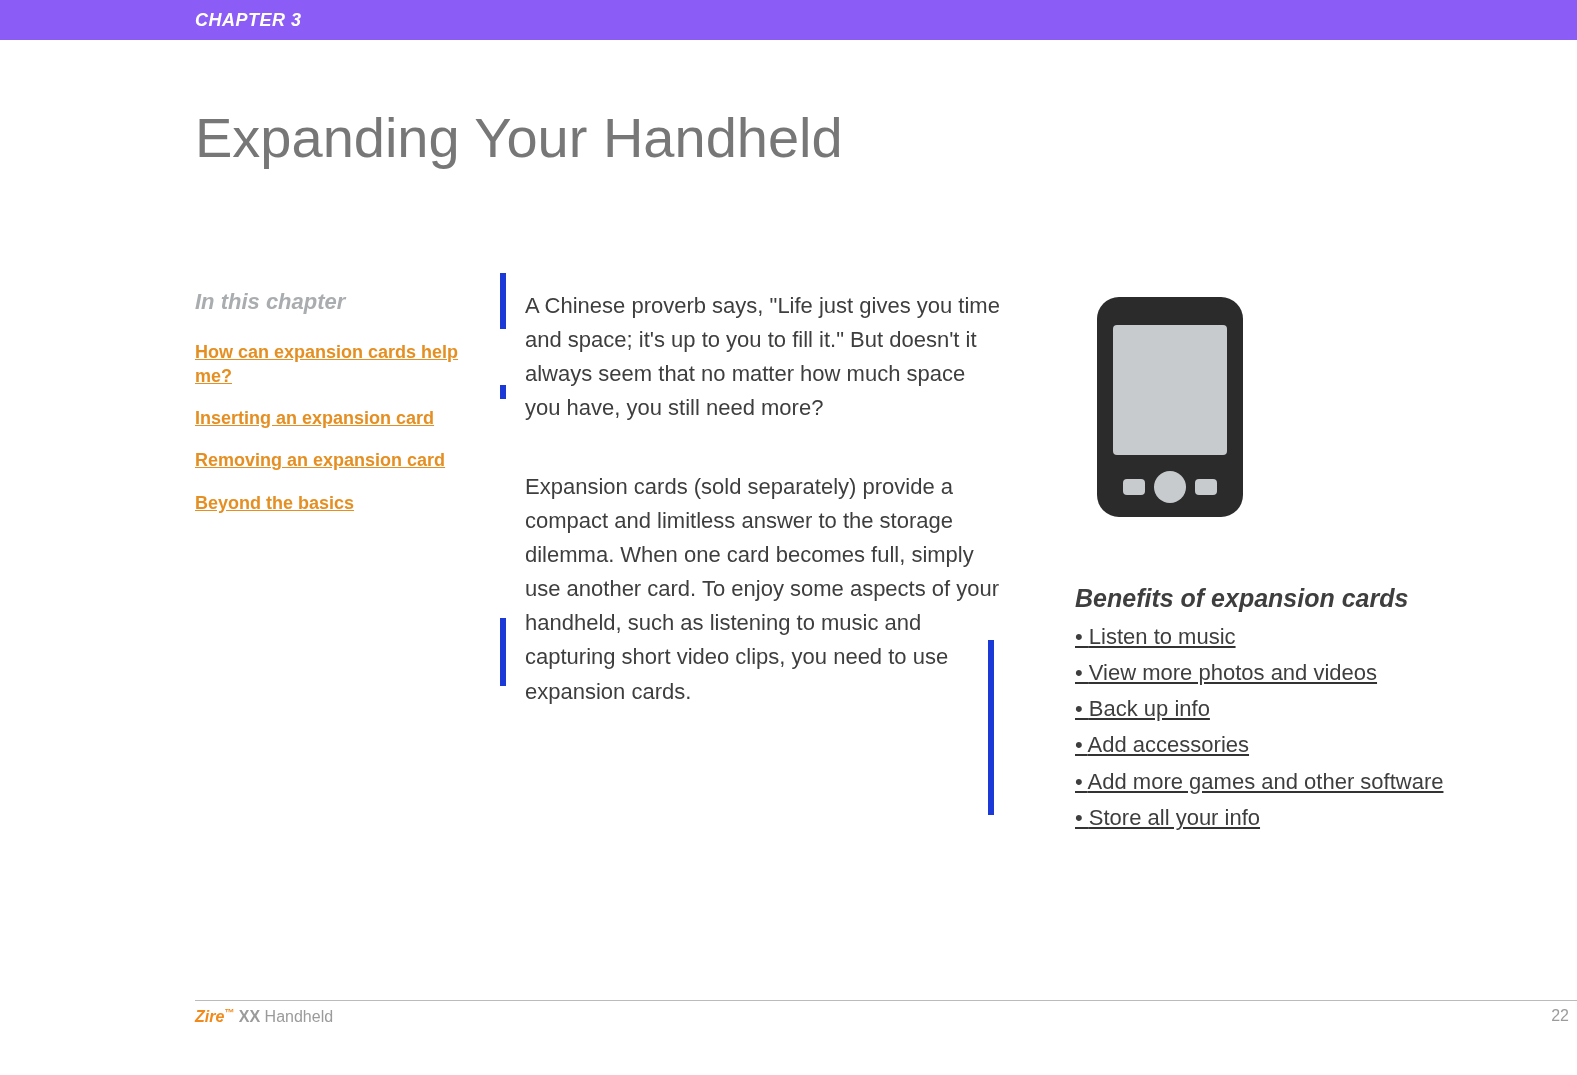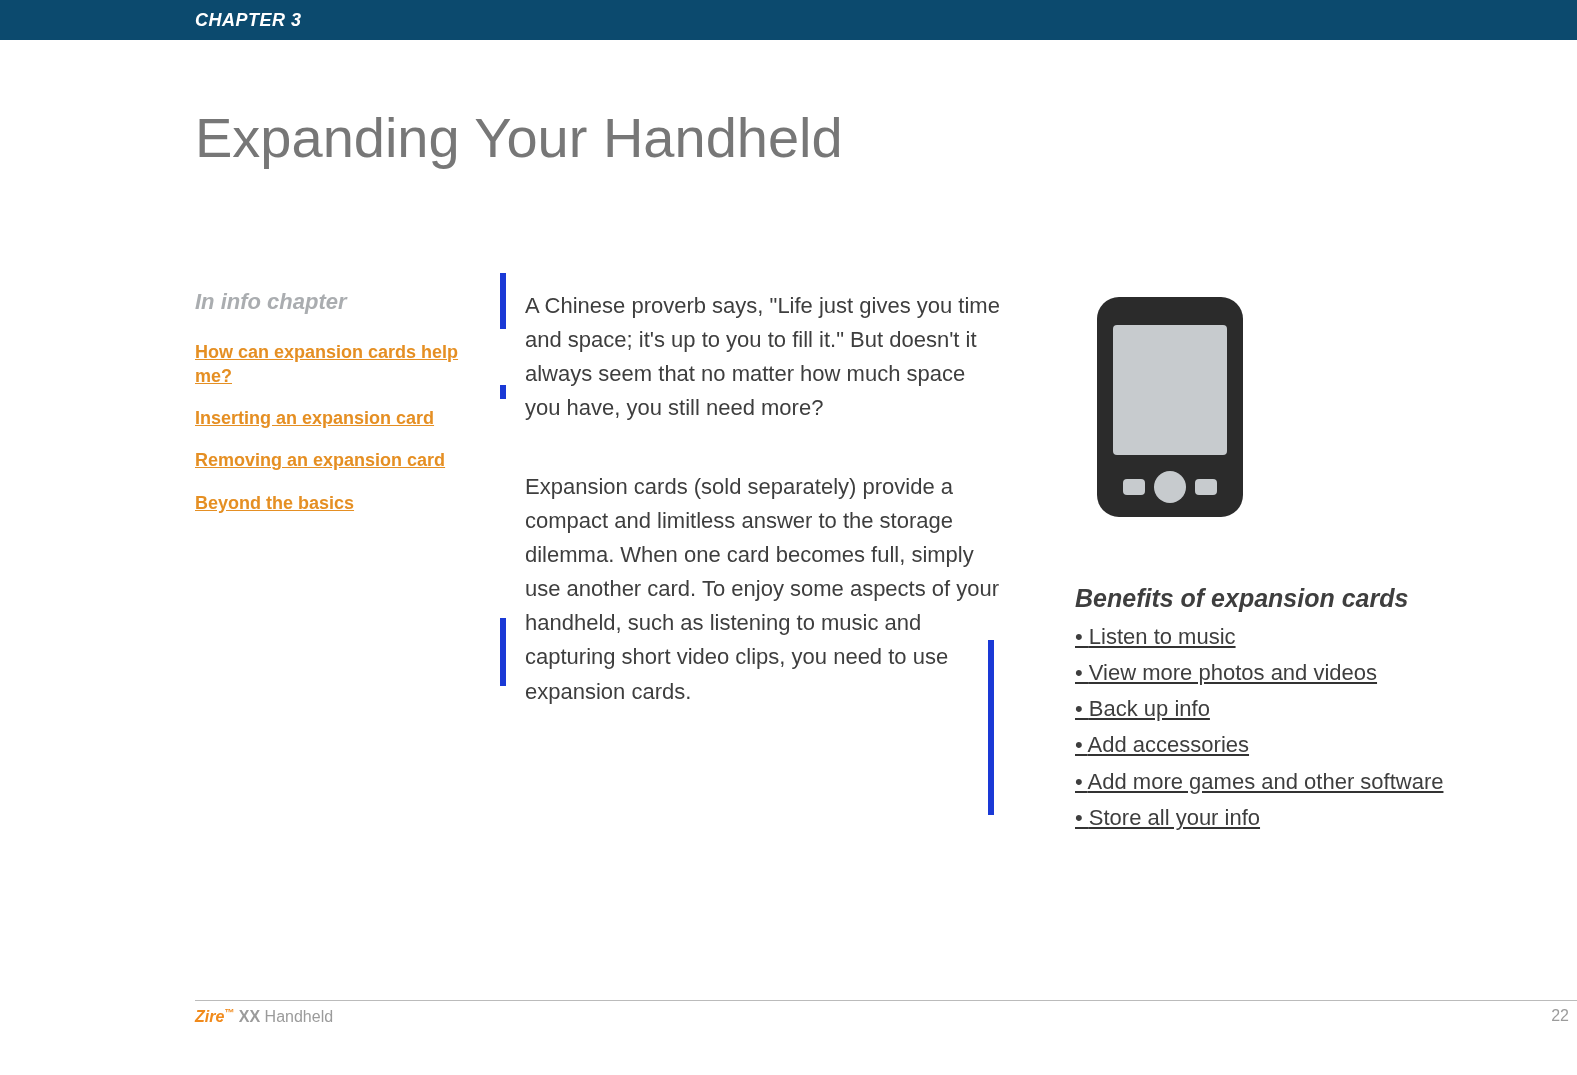--- a/index.html
+++ b/index.html
@@ -6,21 +6,21 @@
     margin: 0;
     padding: 0;
     width: 1577px;
     height: 1075px;
     font-family: Verdana, Geneva, sans-serif;
     color: #333;
     background: #fff;
     overflow: hidden;
   }
   .header-bar {
-    background: #0c4a6e;
+    background: #8b5cf6;
     height: 40px;
     line-height: 40px;
     padding-left: 195px;
     color: #fff;
     font-weight: bold;
     font-style: italic;
     letter-spacing: 0.5px;
     font-size: 18px;
   }
   .page-body {
@@ -149,21 +149,21 @@
 <div class="header-bar">
   <span>CHAPTER 3</span>
 </div>
 
 <div class="page-body">
   <h1 class="title">Expanding Your Handheld</h1>
 
   <div class="columns">
 
     <div class="col-toc">
-      <div class="toc-heading">In info chapter</div>
+      <div class="toc-heading">In this chapter</div>
       <a href="#" class="toc-link">How can expansion cards help me?</a>
       <a href="#" class="toc-link">Inserting an expansion card</a>
       <a href="#" class="toc-link">Removing an expansion card</a>
       <a href="#" class="toc-link">Beyond the basics</a>
     </div>
 
     <div class="col-text">
       <p>A Chinese proverb says, "Life just gives you time and space; it's up to you to fill it." But doesn't it always seem that no matter how much space you have, you still need more?</p>
       <p>Expansion cards (sold separately) provide a compact and limitless answer to the storage dilemma. When one card becomes full, simply use another card. To enjoy some aspects of your handheld, such as listening to music and capturing short video clips, you need to use expansion cards.</p>
     </div>

